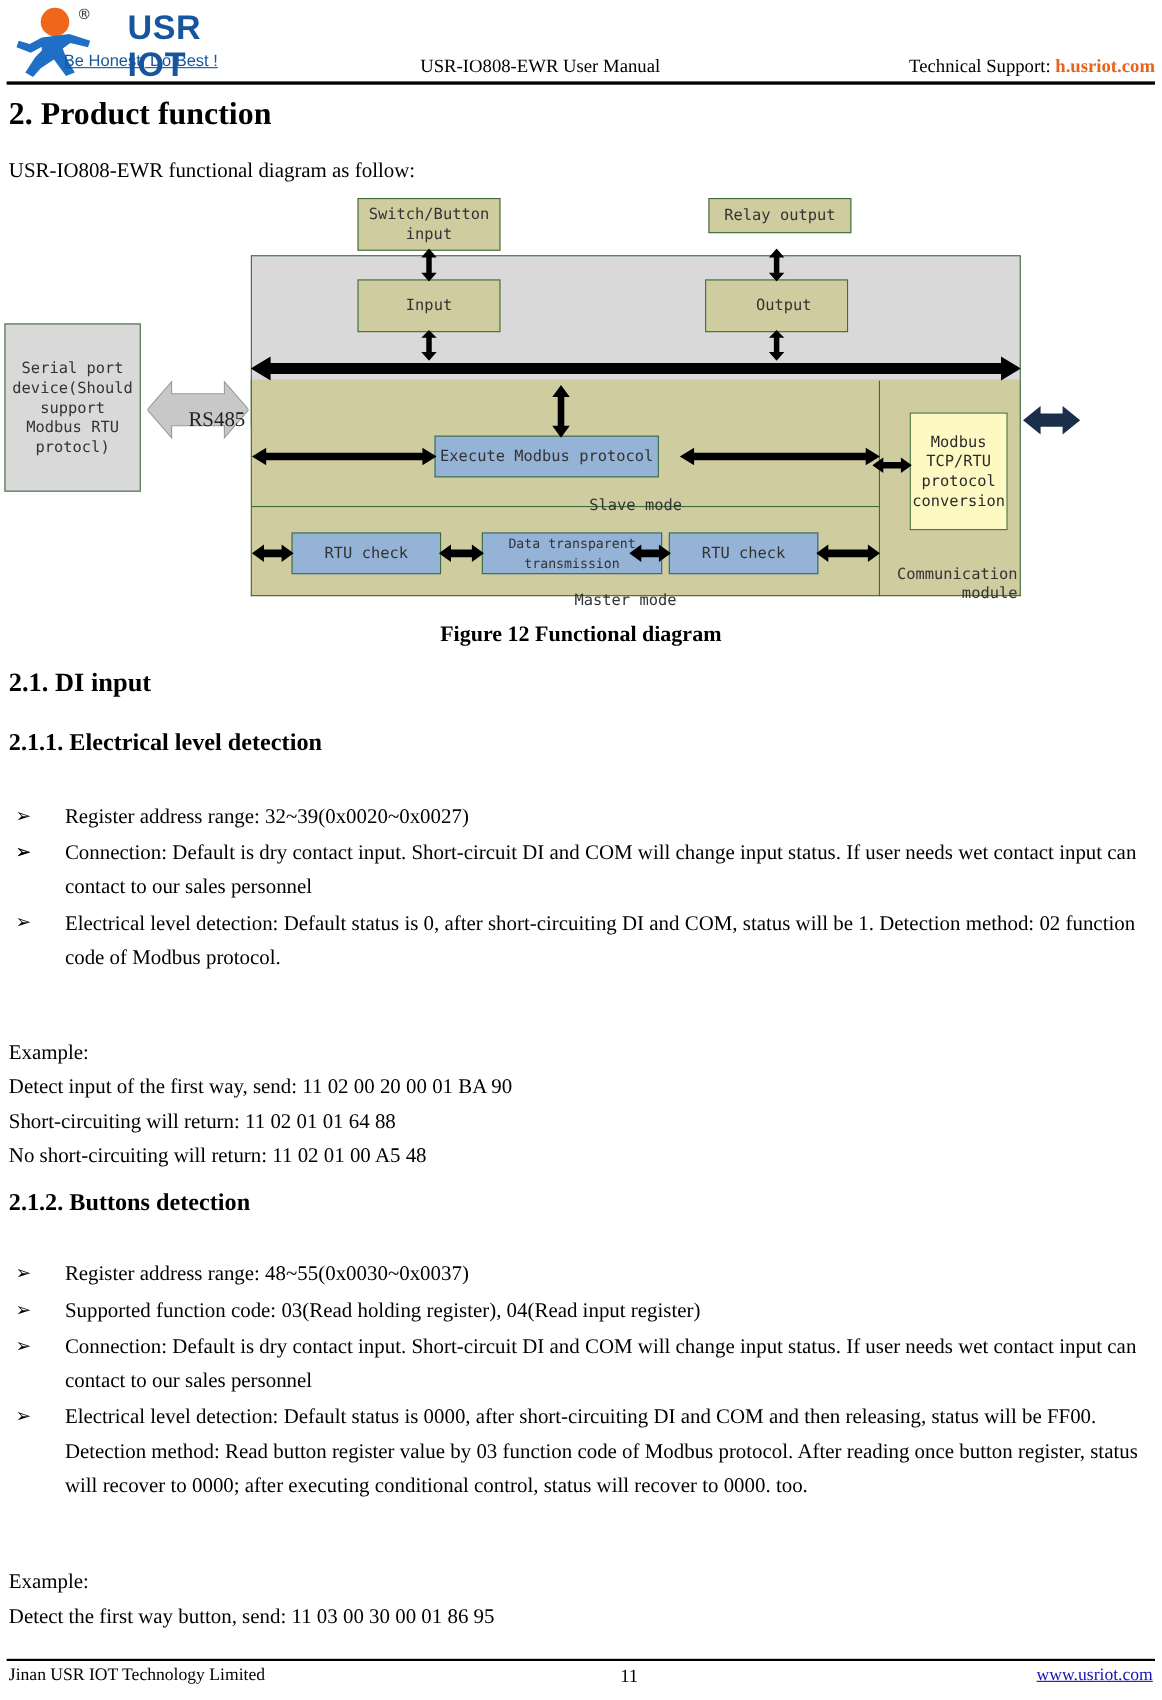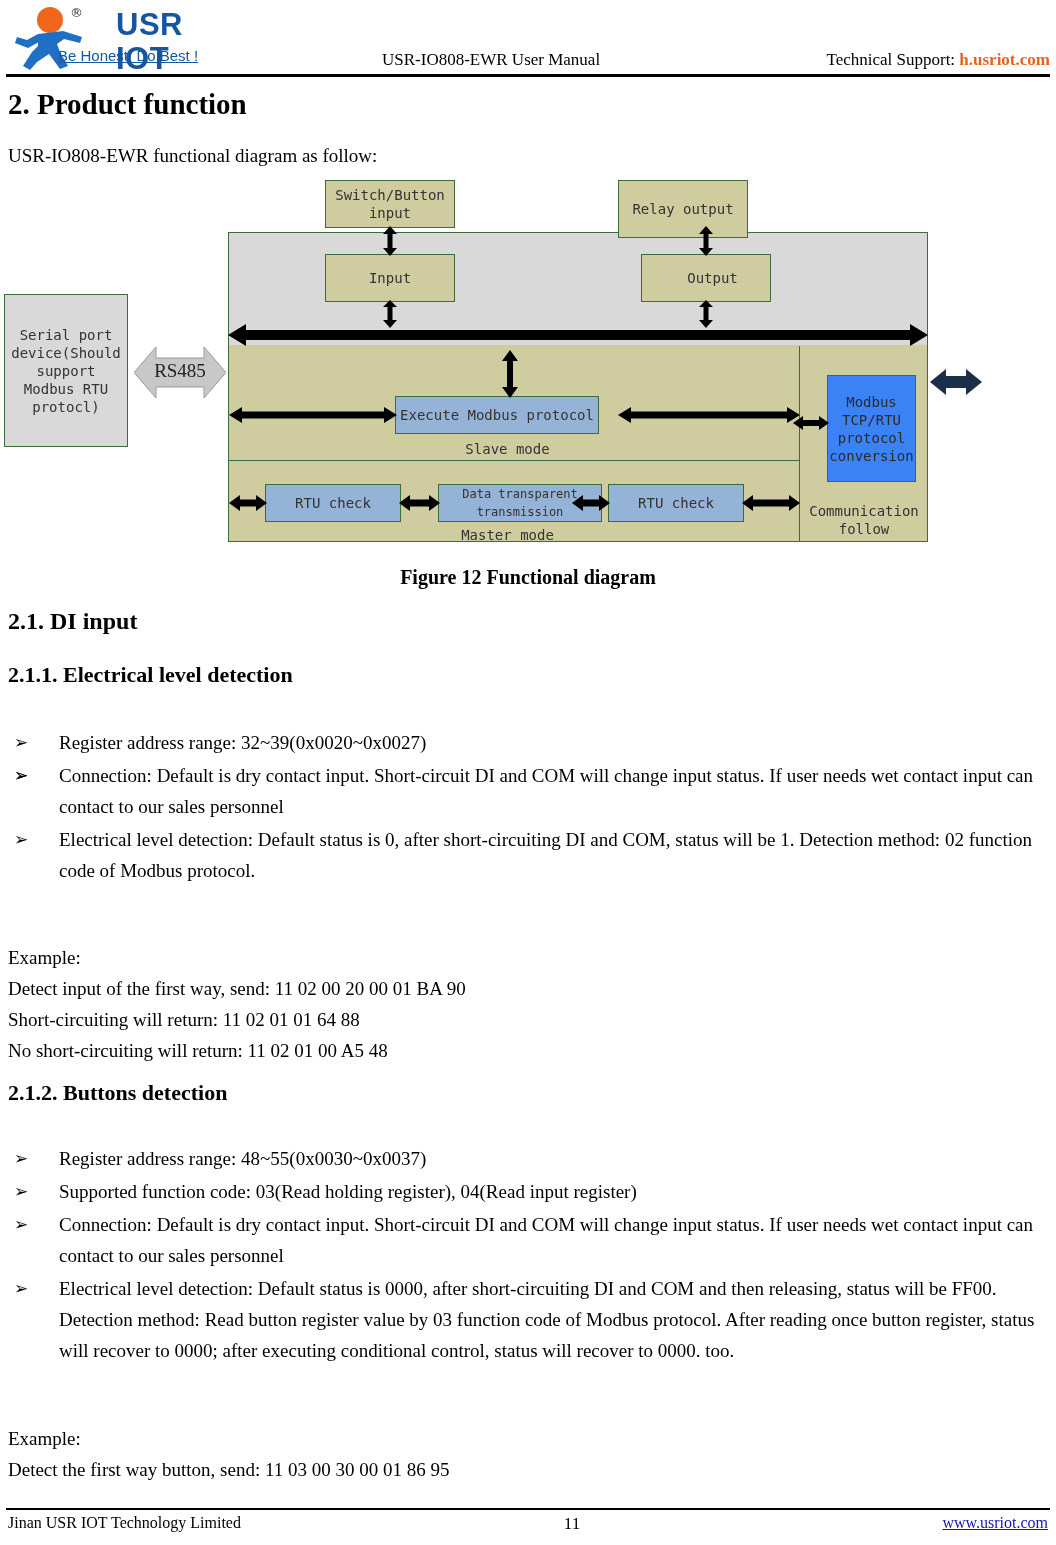--- a/index.html
+++ b/index.html
@@ -179,28 +179,29 @@
     justify-content: center;
     text-align: center;
     font-family: "DejaVu Sans Mono", "Liberation Mono", monospace;
     font-size: 14px;
     line-height: 18px;
     color: #333333;
   }
   .olive  { background: #cfcca0; }
   .grey   { background: #d9d9d9; }
   .steel  { background: #95b3d7; color: #333; }
-  .strongblue { background: #3b82f6; color: #2b2b2b; }
+  .strongblue { background: #fef9c3; color: #2b2b2b; }
   .plain-label {
     position: absolute;
     font-family: "DejaVu Sans Mono", "Liberation Mono", monospace;
     font-size: 14px;
     line-height: 18px;
     color: #333333;
-    text-align: center;
+    text-align: right;
+    margin-top: 11px;
   }
   .divider { position: absolute; background: #3d6b3d; }
 </style>
 </head>
 <body>
 
 <div class="header">
 
   <div class="logo">
     <svg class="logo-mark" viewBox="0 0 108 68">
@@ -224,21 +225,21 @@
 <div class="para" style="left:8px; top:140px;">USR-IO808-EWR functional diagram as follow:</div>
 
 <div class="diagram">
 
   <div class="dbox grey" style="left:228px; top:60px; width:700px; height:155px; display:block;"></div>
 
   <div class="dbox olive" style="left:228px; top:173px; width:700px; height:197px; display:block; border-top:none;"></div>
 
   <div class="dbox olive" style="left:325px; top:8px; width:130px; height:48px; white-space:pre;">Switch/Button
 input</div>
-  <div class="dbox olive" style="left:618px; top:8px; width:130px; height:58px;text-align:center;">Relay output</div>
+  <div class="dbox olive" style="left:644px; top:8px; width:130px; height:32px;text-align:center;">Relay output</div>
 
   <div class="dbox olive" style="left:325px; top:82px; width:130px; height:48px;">Input</div>
   <div class="dbox olive" style="left:641px; top:82px; width:130px; height:48px;padding-left:13px;">Output</div>
 
   <svg style="position:absolute; left:381px; top:54px; width:18px; height:30px;" viewBox="0 0 18 30">
     <path d="M9 0 L16 8 L11.5 8 L11.5 22 L16 22 L9 30 L2 22 L6.5 22 L6.5 8 L2 8 Z" fill="#000"></path>
   </svg>
   <svg style="position:absolute; left:697px; top:54px; width:18px; height:30px;" viewBox="0 0 18 30">
     <path d="M9 0 L16 8 L11.5 8 L11.5 22 L16 22 L9 30 L2 22 L6.5 22 L6.5 8 L2 8 Z" fill="#000"></path>
   </svg>
@@ -289,21 +290,21 @@
   </svg>
   <svg style="position:absolute; left:742px; top:322px; width:58px; height:18px;" viewBox="0 0 58 18" preserveAspectRatio="none">
     <path d="M0 9 L11 1 L11 5.5 L47 5.5 L47 1 L58 9 L47 17 L47 12.5 L11 12.5 L11 17 Z" fill="#000"></path>
   </svg>
 
   <div class="dbox strongblue" style="left:827px; top:203px; width:89px; height:107px; white-space:pre;">Modbus
 TCP/RTU
 protocol
 conversion</div>
   <div class="plain-label" style="left:803px; top:330px; width:122px; white-space:pre;">Communication
-follow</div>
+module</div>
   <svg style="position:absolute; left:793px; top:243px; width:36px; height:16px;" viewBox="0 0 36 16" preserveAspectRatio="none">
     <path d="M0 8 L10 1 L10 5 L26 5 L26 1 L36 8 L26 15 L26 11 L10 11 L10 15 Z" fill="#000"></path>
   </svg>
 
   <div class="dbox grey" style="left:4px; top:122px; width:124px; height:153px; white-space:pre;">Serial port
 device(Should
 support
 Modbus RTU
 protocl)</div>
 

